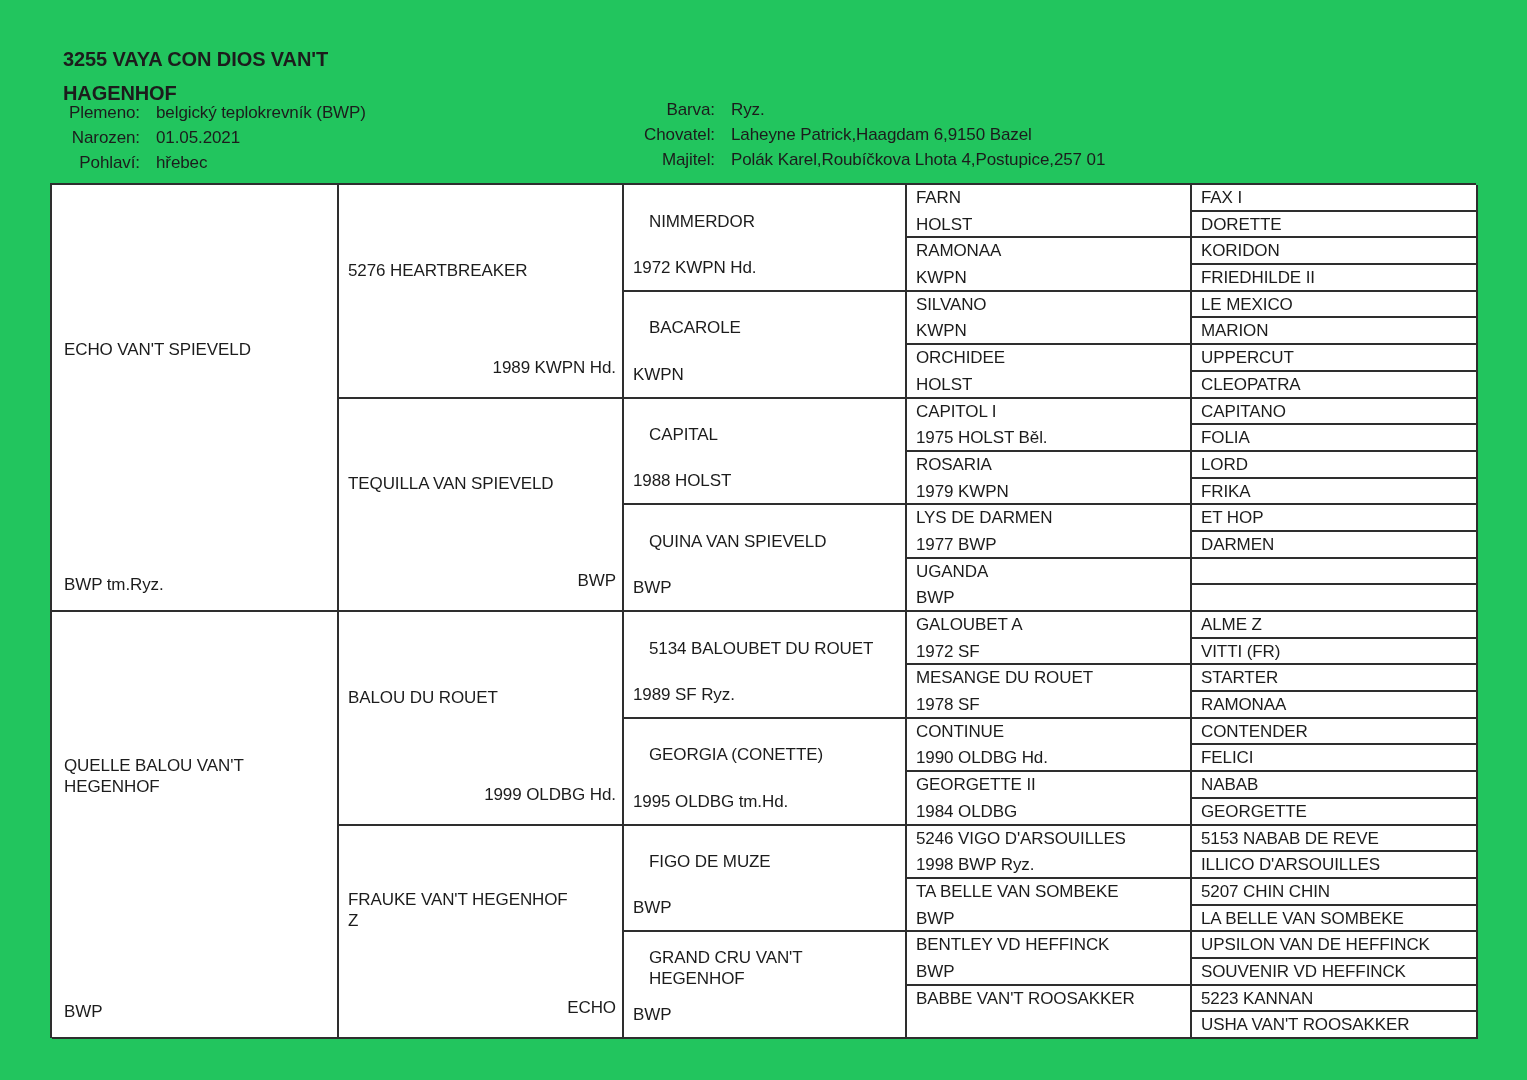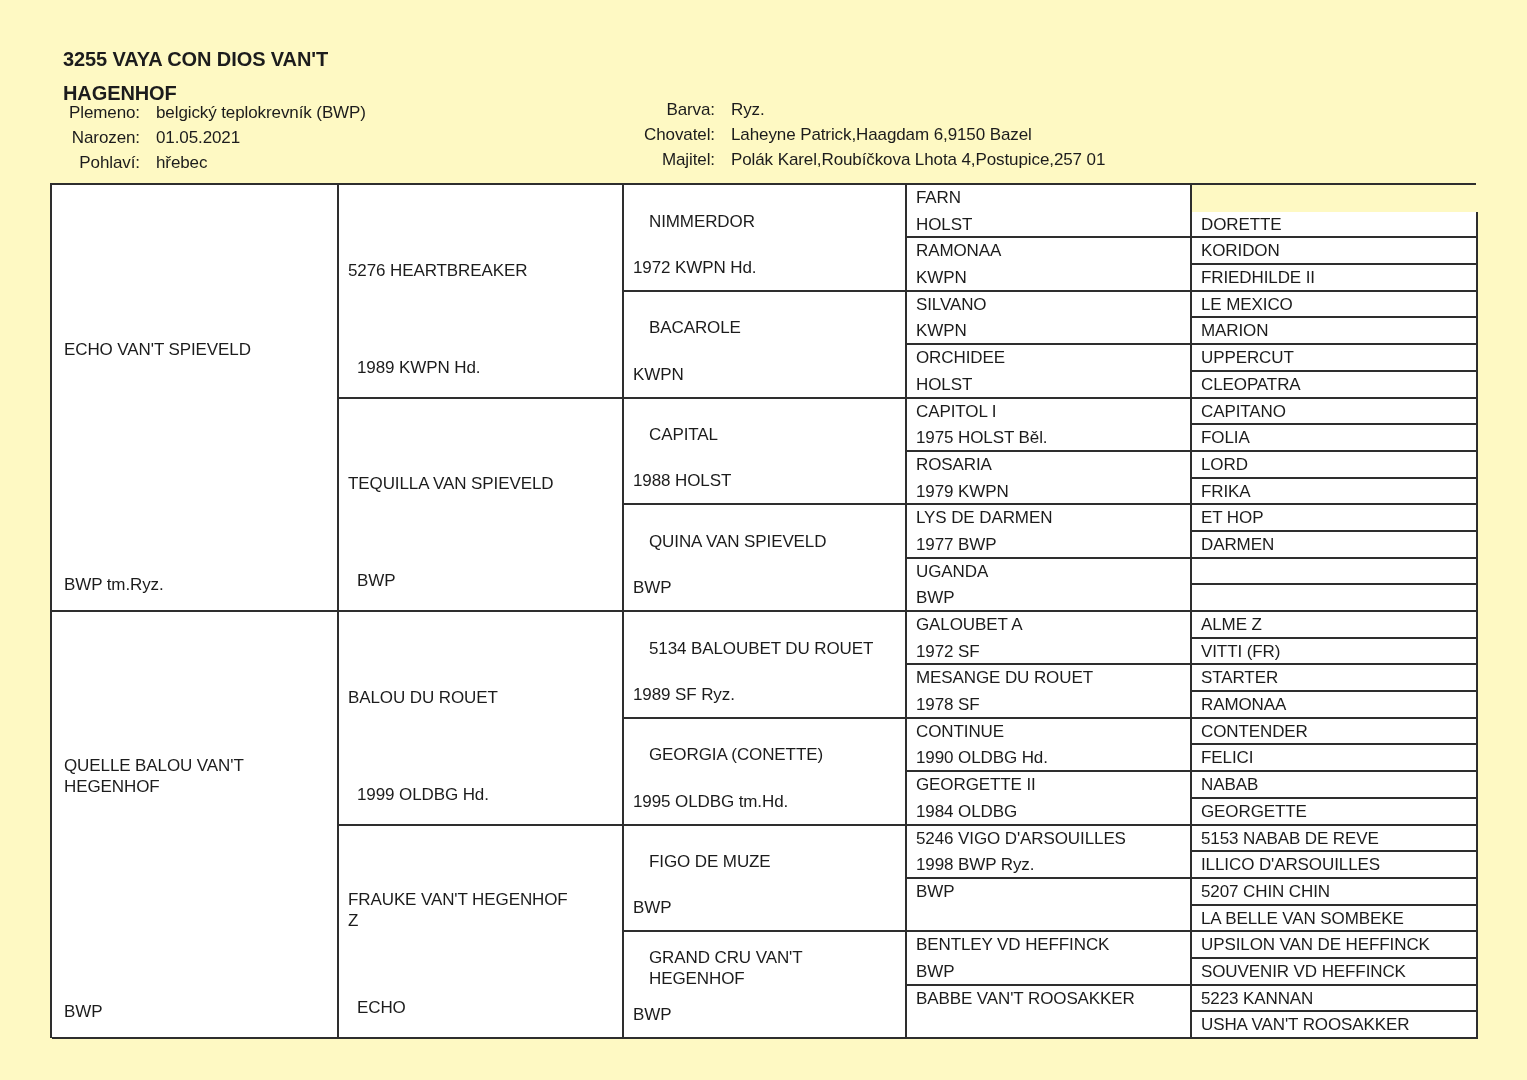--- a/index.html
+++ b/index.html
@@ -1,17 +1,17 @@
 <!DOCTYPE html>
 <html><head>
 <meta charset="utf-8">
 <style>
   html,body{margin:0;padding:0;background:#ffffff;}
   #page{
-    position:relative;width:1527px;height:1080px;background:#fef9c3;
+    position:relative;width:1527px;height:1080px;background:#22c55e;
     font-family:"Liberation Sans","DejaVu Sans",sans-serif;color:#1c1c1c;
     overflow:hidden;letter-spacing:-0.1px;
   }
   
   .title{position:absolute;left:63px;top:42px;font-size:20px;font-weight:bold;line-height:34px;}
   .lifenum{position:absolute;left:913px;top:44px;font-size:19px;line-height:24px;}
   .info-block{position:absolute;font-size:17px;line-height:25px;}
   .info-left{left:40px;top:100px;}
   .info-right{left:545px;top:97px;}
   .info-row{display:flex;height:25px;align-items:flex-start;}
@@ -31,21 +31,21 @@
   .cell{
     position:relative;box-sizing:border-box;
     border-right:2px solid #2e2e2e;border-bottom:2px solid #2e2e2e;
     overflow:hidden;background:#fff;
   }
   .pname{position:absolute;left:12px;right:40px;transform:translateY(-50%);line-height:21px;}
   .pdetails{position:absolute;left:12px;right:6px;line-height:21px;white-space:nowrap;}
   .g1 .pname{top:38.5%;}
   .g1 .pdetails{bottom:15px;}
   .g2 .pname{top:40%;left:9px;}
-  .g2 .pdetails{bottom:19px;left:18px;}
+  .g2 .pdetails{bottom:19px;left:9px;text-align:right;}
   .g3 .pname{top:34%;left:9px;right:6px;margin-left:16px;}
   .g3 .pdetails{bottom:12px;left:9px;}
   .line{height:26.69px;line-height:26.69px;padding-left:9px;white-space:nowrap;overflow:hidden;}
 </style>
 </head>
 <body>
 
 <div id="page">
 
   <div class="title">
@@ -190,31 +190,35 @@
     </div>
     <div class="cell g4" style="grid-column:4;grid-row:23 / span 2">
       <div class="line">GEORGETTE II</div>
       <div class="line">1984 OLDBG</div>
     </div>
     <div class="cell g4" style="grid-column:4;grid-row:25 / span 2">
       <div class="line">5246 VIGO D'ARSOUILLES</div>
       <div class="line">1998 BWP Ryz.</div>
     </div>
     <div class="cell g4" style="grid-column:4;grid-row:27 / span 2">
+      <div class="line">TA BELLE VAN SOMBEKE</div>
       <div class="line">BWP</div>
     </div>
     <div class="cell g4" style="grid-column:4;grid-row:29 / span 2">
       <div class="line">BENTLEY VD HEFFINCK</div>
       <div class="line">BWP</div>
     </div>
     <div class="cell g4" style="grid-column:4;grid-row:31 / span 2">
       <div class="line">BABBE VAN'T ROOSAKKER</div>
       <div class="line"></div>
     </div>
 
+    <div class="cell g5" style="grid-column:5;grid-row:1">
+        <div class="line">FAX I</div>
+      </div>
     <div class="cell g5" style="grid-column:5;grid-row:2">
         <div class="line">DORETTE</div>
       </div>
     <div class="cell g5" style="grid-column:5;grid-row:3">
         <div class="line">KORIDON</div>
       </div>
     <div class="cell g5" style="grid-column:5;grid-row:4">
         <div class="line">FRIEDHILDE II</div>
       </div>
     <div class="cell g5" style="grid-column:5;grid-row:5">

